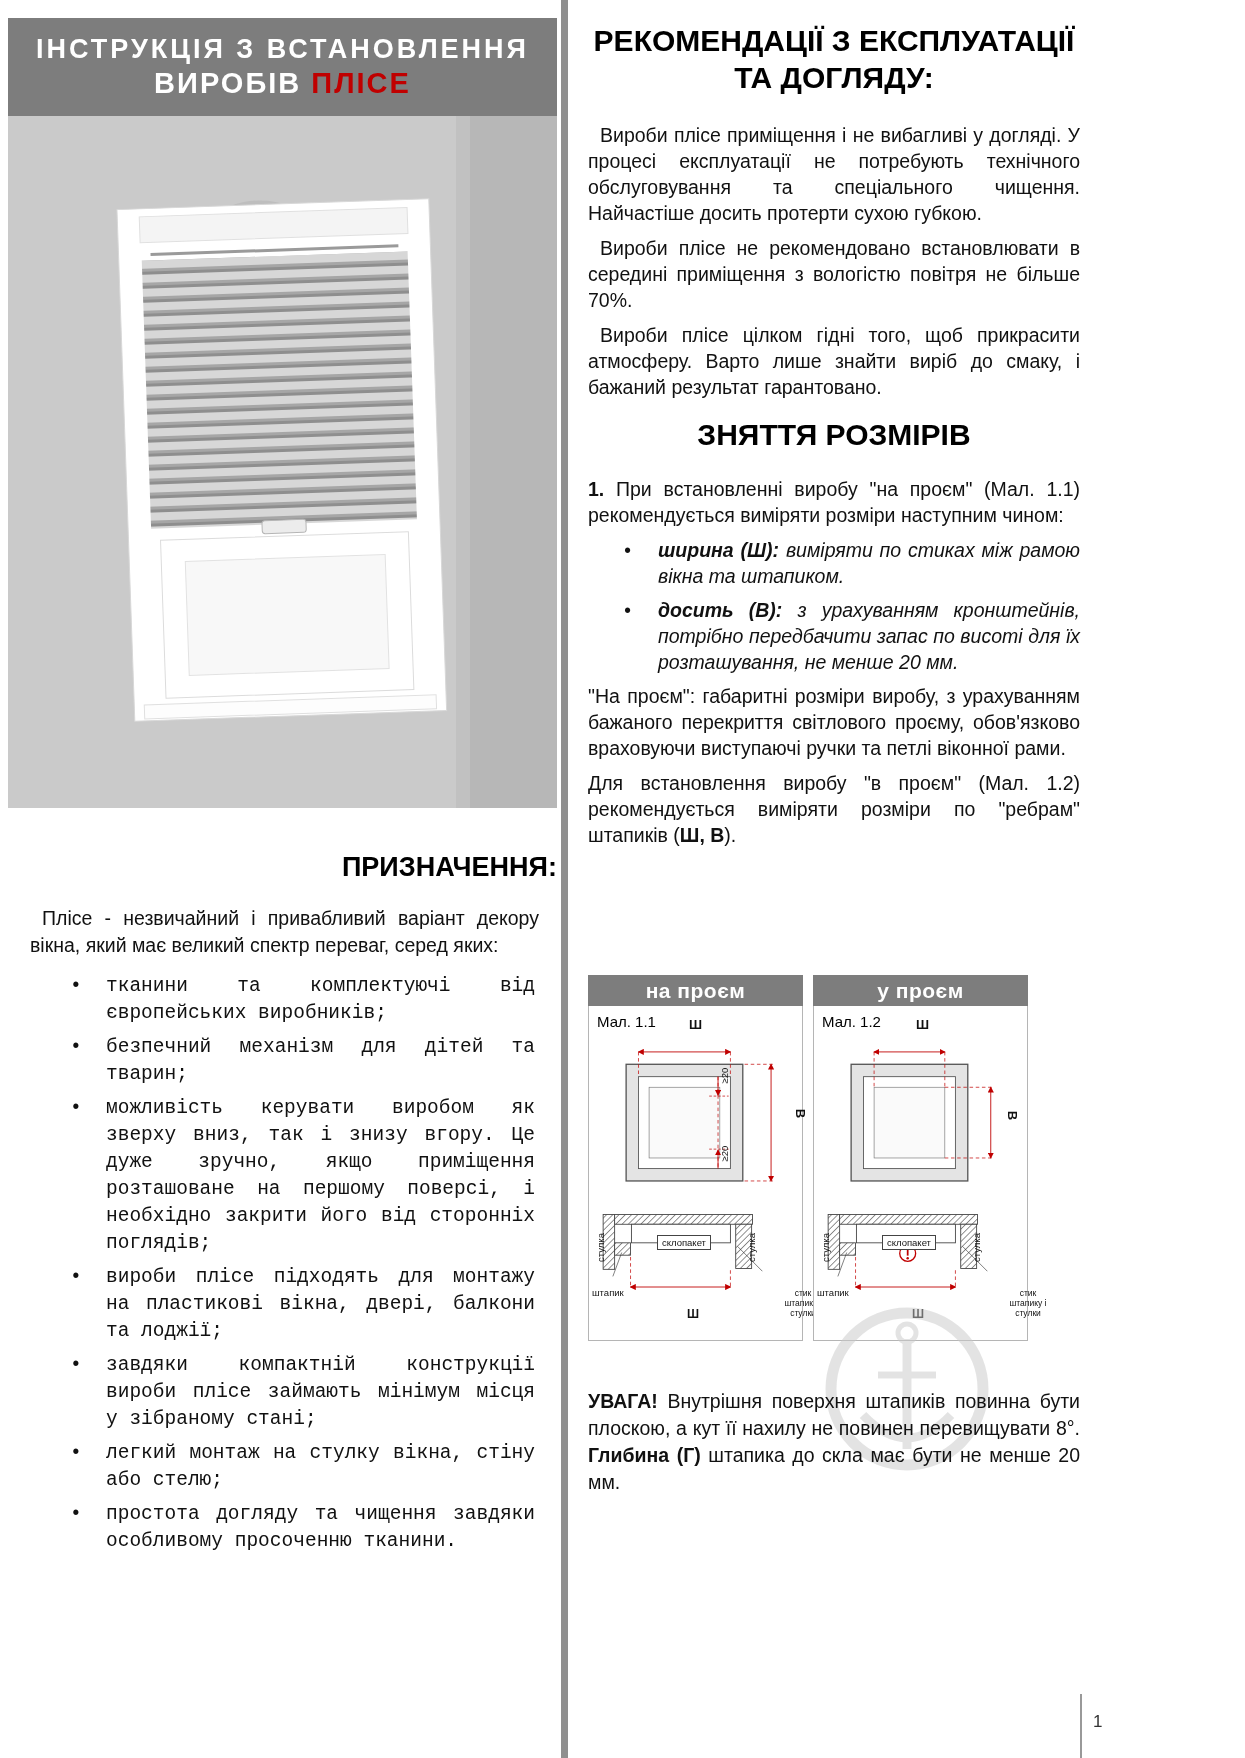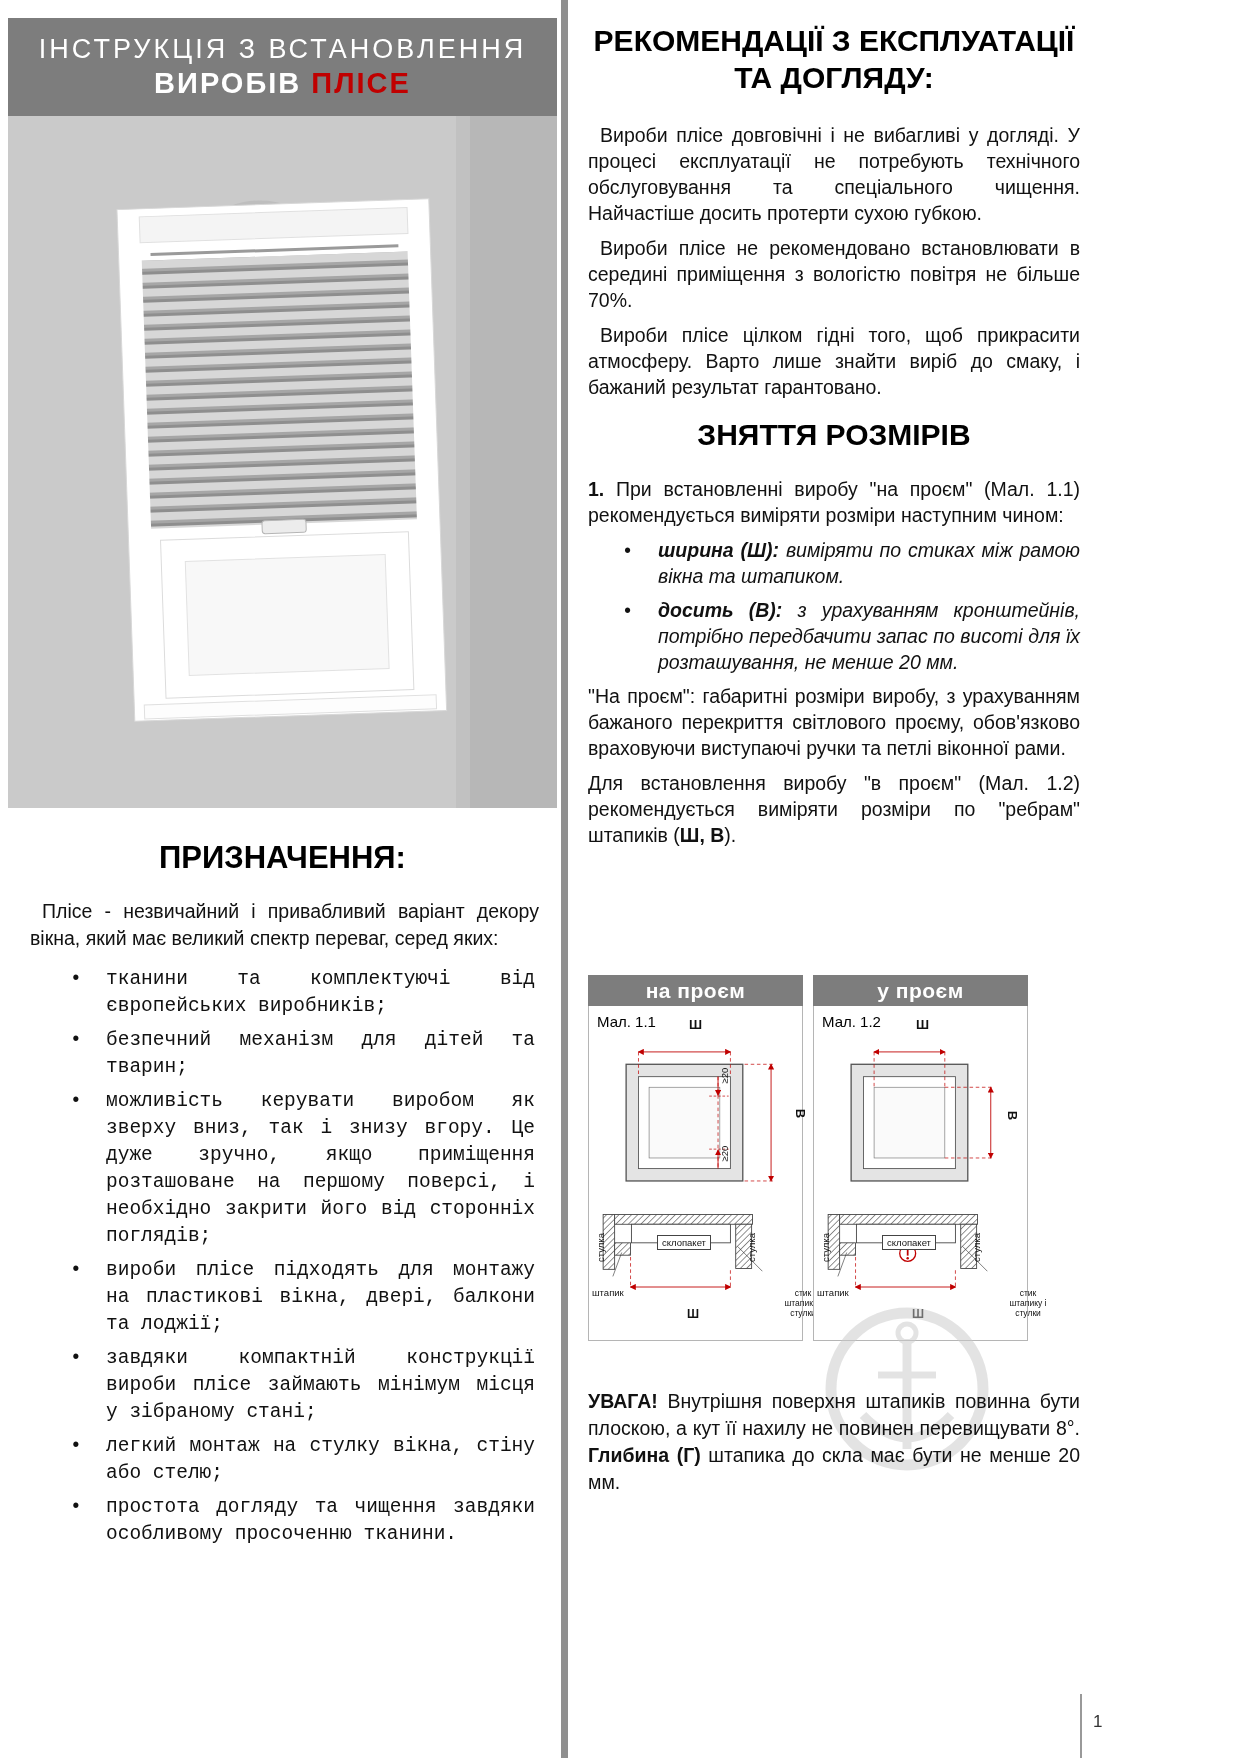--- a/index.html
+++ b/index.html
@@ -5,29 +5,29 @@
   html,body{margin:0;padding:0;background:#e9e9e9;}
   .page{position:relative;width:1245px;height:1758px;background:#fff;overflow:hidden;
         font-family:"Liberation Sans","DejaVu Sans",sans-serif;color:#111;}
 
   
   .divider{position:absolute;left:561px;top:0;width:7px;height:100%;background:#8f8f8f;}
 
   
   .lc-header{position:absolute;left:8px;top:18px;width:549px;height:98px;background:#7d7d7d;
              color:#fff;text-align:center;display:flex;flex-direction:column;justify-content:center;}
-  .lc-h1{font-size:27px;font-weight:normal;letter-spacing:3px;}
+  .lc-h1{font-size:27px;font-weight:bold;letter-spacing:3px;}
   .lc-h2{font-size:29px;font-weight:bold;letter-spacing:2px;margin-top:2px;}
   .accent{color:#c00000;}
 
   .illustration{position:absolute;left:8px;top:116px;width:549px;height:692px;}
   .illustration svg{display:block;width:100%;height:100%;}
 
   .purpose{position:absolute;left:8px;top:840px;width:549px;}
-  .purpose h2{margin:0 0 22px;text-align:center;font-size:31px;font-weight:800;color:#000;}
+  .purpose h2{margin:12px 0 22px;text-align:right;font-size:27px;font-weight:800;color:#000;}
   .purpose .intro{font-size:19.5px;line-height:27px;text-align:justify;text-indent:12px;margin:0 18px 14px 22px;}
   ul.bullets{list-style:none;margin:6px;padding:0 16px 0 92px;font-family:Liberation Mono, monospace;}
   ul.bullets li{position:relative;font-size:19.5px;line-height:27px;text-align:justify;margin-bottom:7px;}
   ul.bullets li::before{content:"•";position:absolute;left:-36px;top:0;}
 
   
   .right-col{position:absolute;left:588px;top:22px;width:492px;}
   .rc-title{margin:0 0 26px;text-align:center;font-size:30px;font-weight:800;line-height:37px;color:#000;}
   .right-col p{font-size:19.5px;line-height:26px;text-align:justify;margin:0 0 9px;}
   .indent{text-indent:12px;}
@@ -115,21 +115,21 @@
       <li>легкий монтаж на стулку вікна, стіну або стелю;</li>
       <li>простота догляду та чищення завдяки особливому просоченню тканини.</li>
     </ul>
   </section>
 
   <div class="right-col">
     <h2 class="rc-title">
       <span>РЕКОМЕНДАЦІЇ З ЕКСПЛУАТАЦІЇ</span><br>
       <span>ТА ДОГЛЯДУ:</span>
     </h2>
-    <p class="indent">Вироби плісе довговічні і не вибагливі у догляді. У процесі експлуатації не потребують технічного обслуговування та спеціального чищення. Найчастіше досить протерти сухою губкою.</p>
+    <p class="indent">Вироби плісе приміщення і не вибагливі у догляді. У процесі експлуатації не потребують технічного обслуговування та спеціального чищення. Найчастіше досить протерти сухою губкою.</p>
     <p class="indent">Вироби плісе не рекомендовано встановлювати в середині приміщення з вологістю повітря не більше 70%.</p>
     <p class="indent gap-top">Вироби плісе цілком гідні того, щоб прикрасити атмосферу. Варто лише знайти виріб до смаку, і бажаний результат гарантовано.</p>
 
     <h2 class="rc-title2">ЗНЯТТЯ РОЗМІРІВ</h2>
     <p><b>1.</b><span> При встановленні виробу "на проєм" (Мал. 1.1) рекомендується виміряти розміри наступним чином:</span></p>
     <ul class="rbullets">
       <li><b>ширина (Ш):</b><span> виміряти по стиках між рамою вікна та штапиком.</span></li>
       <li><b>досить (В):</b><span> з урахуванням кронштейнів, потрібно передбачити запас по висоті для їх розташування, не менше 20 мм.</span></li>
     </ul>
     <p>"На проєм": габаритні розміри виробу, з урахуванням бажаного перекриття світлового проєму, обов'язково враховуючи виступаючі ручки та петлі віконної рами.</p>

